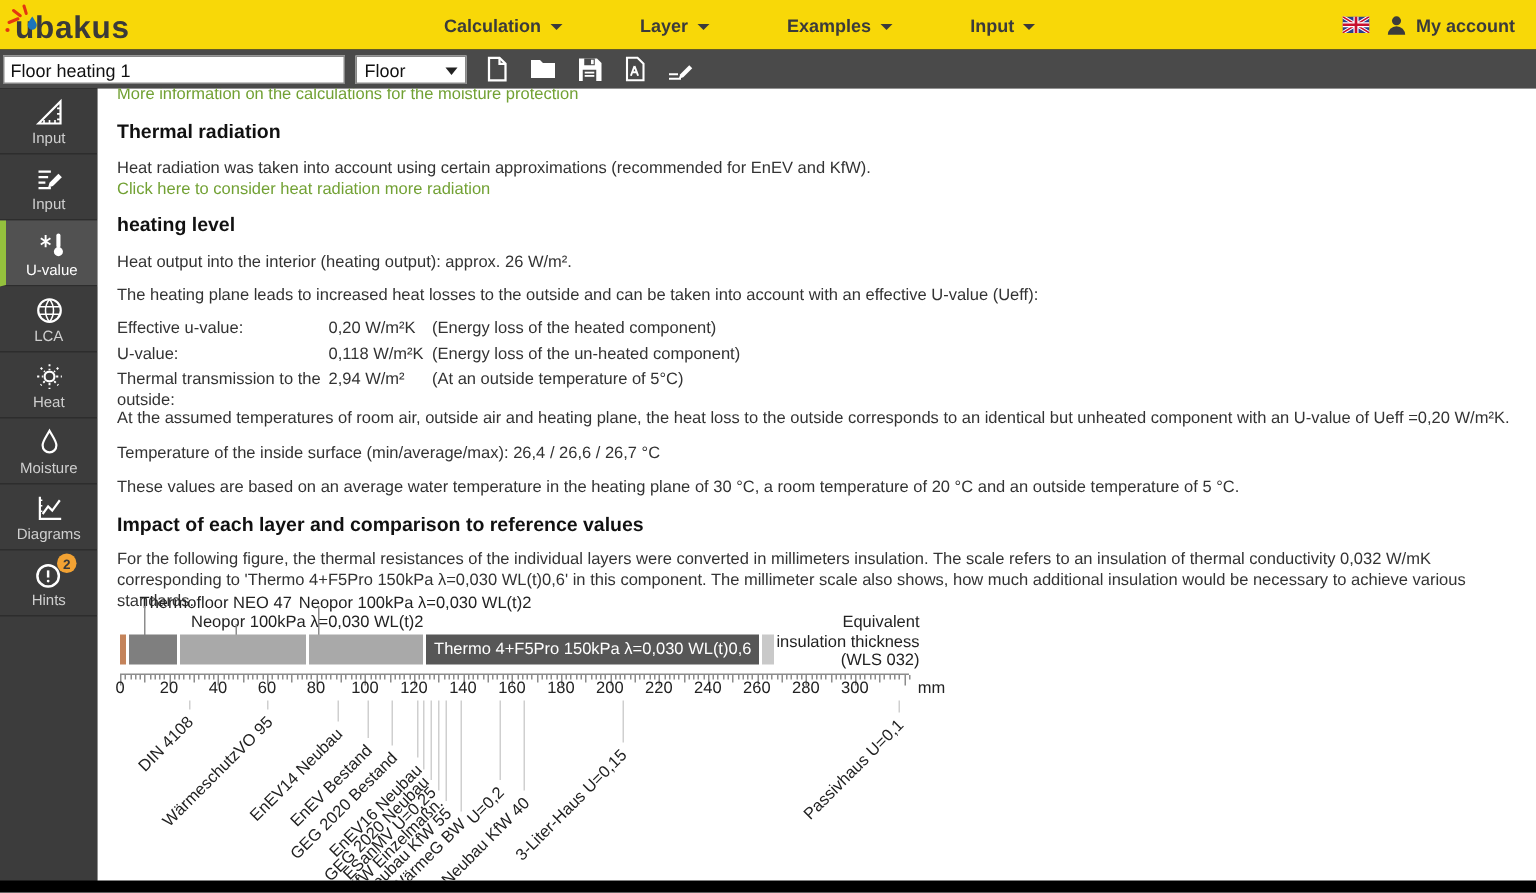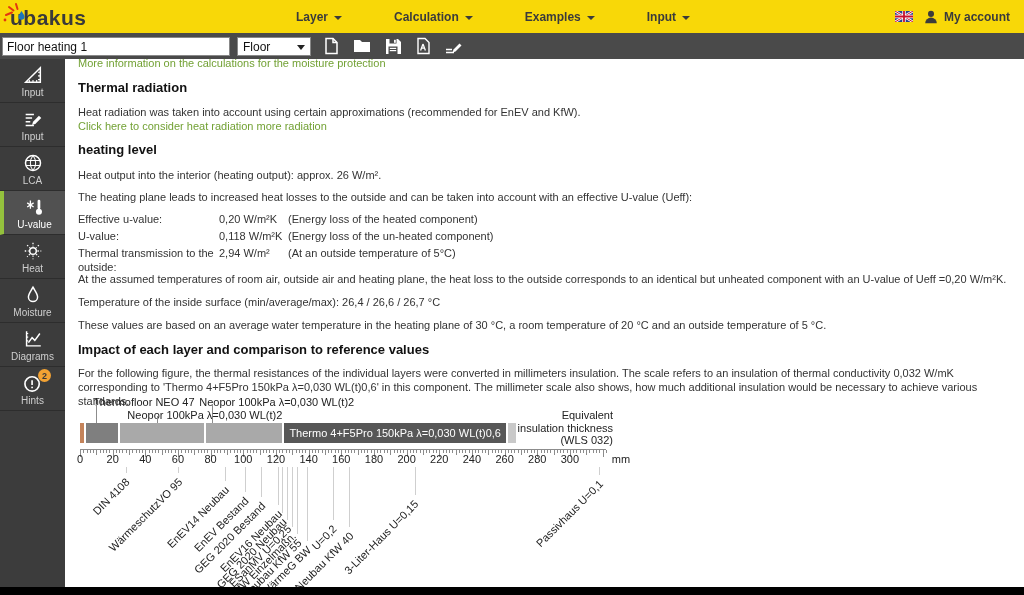--- a/index.html
+++ b/index.html
@@ -79,25 +79,25 @@
             <path d="M9 7 L13.5 10.5"></path>
             <path d="M16 4 L17.5 9"></path>
         </g>
         <circle cx="5" cy="20" r="1.4" fill="#e33610"></circle>
         <text x="10" y="25" font-size="21" font-weight="bold" fill="#3a3a3a" letter-spacing="0.5">ubakus</text>
         <path d="M21.5 11 c-2 3 -3 4.3 -3 5.8 a3 3 0 0 0 6 0 c0 -1.5 -1 -2.8 -3 -5.8 z" fill="#1b75bb"></path>
       </svg>
     </div>
     <div class="nav">
       <div class="nav-item">
+          <span>Calculation</span>
+          <span class="caret"></span>
+        </div>
+      <div class="nav-item">
           <span>Layer</span>
-          <span class="caret"></span>
-        </div>
-      <div class="nav-item">
-          <span>Calculation</span>
           <span class="caret"></span>
         </div>
       <div class="nav-item">
           <span>Examples</span>
           <span class="caret"></span>
         </div>
       <div class="nav-item">
           <span>Input</span>
           <span class="caret"></span>
         </div>
@@ -159,34 +159,34 @@
       </svg>
       <span class="lbl">Input</span>
     </div>
     <div class="side-item">
       <svg width="22" height="22" viewBox="0 0 24 24">
         <path d="M4 7h9 M4 11h7 M4 15h5 M4 19h9" stroke="#fff" stroke-width="1.6"></path>
         <path d="M12 15 L18.5 8.5 l2.5 2.5 -6.5 6.5 -3.5 1 z" fill="#fff"></path>
       </svg>
       <span class="lbl">Input</span>
     </div>
-    <div class="side-item">
-      <svg width="22" height="22" viewBox="0 0 24 24">
-        <circle cx="12" cy="12" r="8.2" fill="none" stroke="#fff" stroke-width="1.6"></circle>
-        <path d="M12 3.8 a13 13 0 0 0 0 16.4 M12 3.8 a13 13 0 0 1 0 16.4 M4.3 9.3h15.4 M4.3 14.7h15.4" stroke="#fff" stroke-width="1.1" fill="none"></path>
-      </svg>
-      <span class="lbl">LCA</span>
-    </div>
     <div class="side-item active">
       <svg width="22" height="22" viewBox="0 0 24 24">
         <path d="M7 5v9 M3.5 7.5l7 4.5 M10.5 7.5l-7 4.5" stroke="#fff" stroke-width="1.4"></path>
         <rect x="14.8" y="4" width="3" height="10.5" rx="1.5" fill="#fff"></rect>
         <circle cx="16.3" cy="17.2" r="3.3" fill="#fff"></circle>
       </svg>
       <span class="lbl">U-value</span>
+    </div>
+    <div class="side-item">
+      <svg width="22" height="22" viewBox="0 0 24 24">
+        <circle cx="12" cy="12" r="8.2" fill="none" stroke="#fff" stroke-width="1.6"></circle>
+        <path d="M12 3.8 a13 13 0 0 0 0 16.4 M12 3.8 a13 13 0 0 1 0 16.4 M4.3 9.3h15.4 M4.3 14.7h15.4" stroke="#fff" stroke-width="1.1" fill="none"></path>
+      </svg>
+      <span class="lbl">LCA</span>
     </div>
     <div class="side-item">
       <svg width="22" height="22" viewBox="0 0 24 24">
         <circle cx="12" cy="12" r="3.6" fill="none" stroke="#fff" stroke-width="1.6"></circle>
         <g stroke="#fff" stroke-width="1.4" stroke-dasharray="1.6 1.8">
           <path d="M12 3v4.2 M12 16.8v4.2 M3 12h4.2 M16.8 12h4.2 M5.6 5.6l3 3 M15.4 15.4l3 3 M18.4 5.6l-3 3 M8.6 15.4l-3 3"></path>
         </g>
       </svg>
       <span class="lbl">Heat</span>
     </div>

